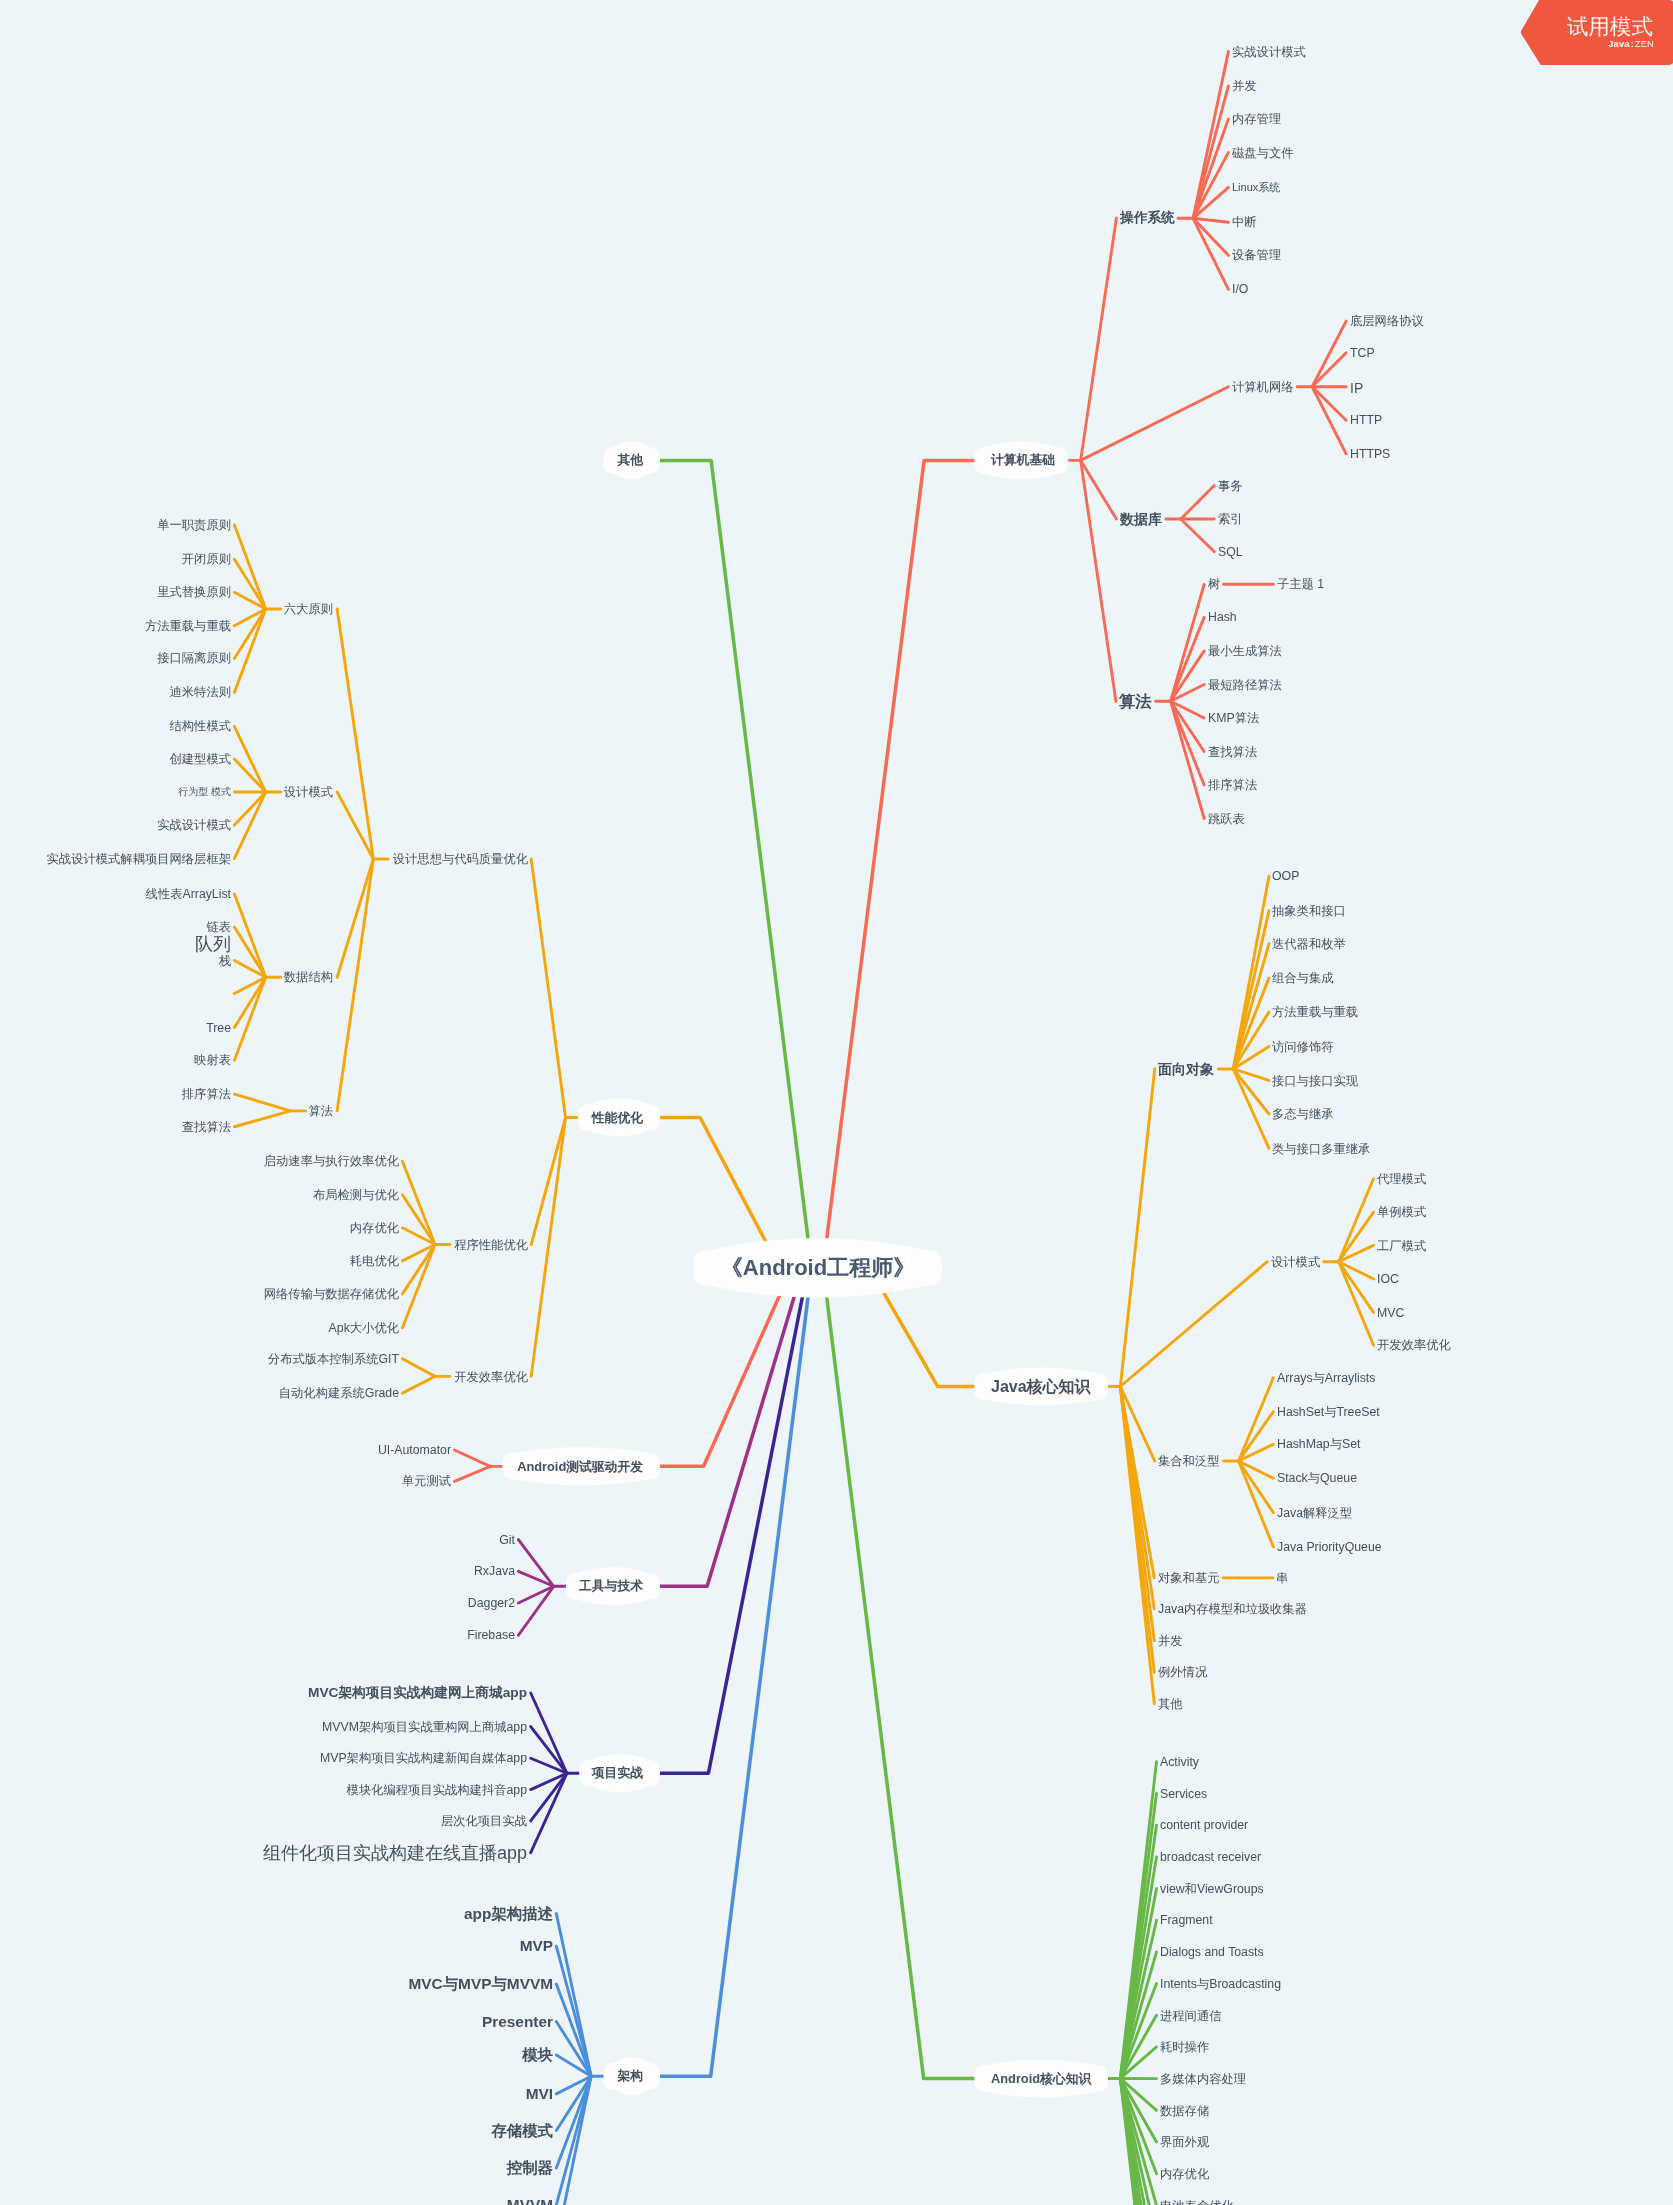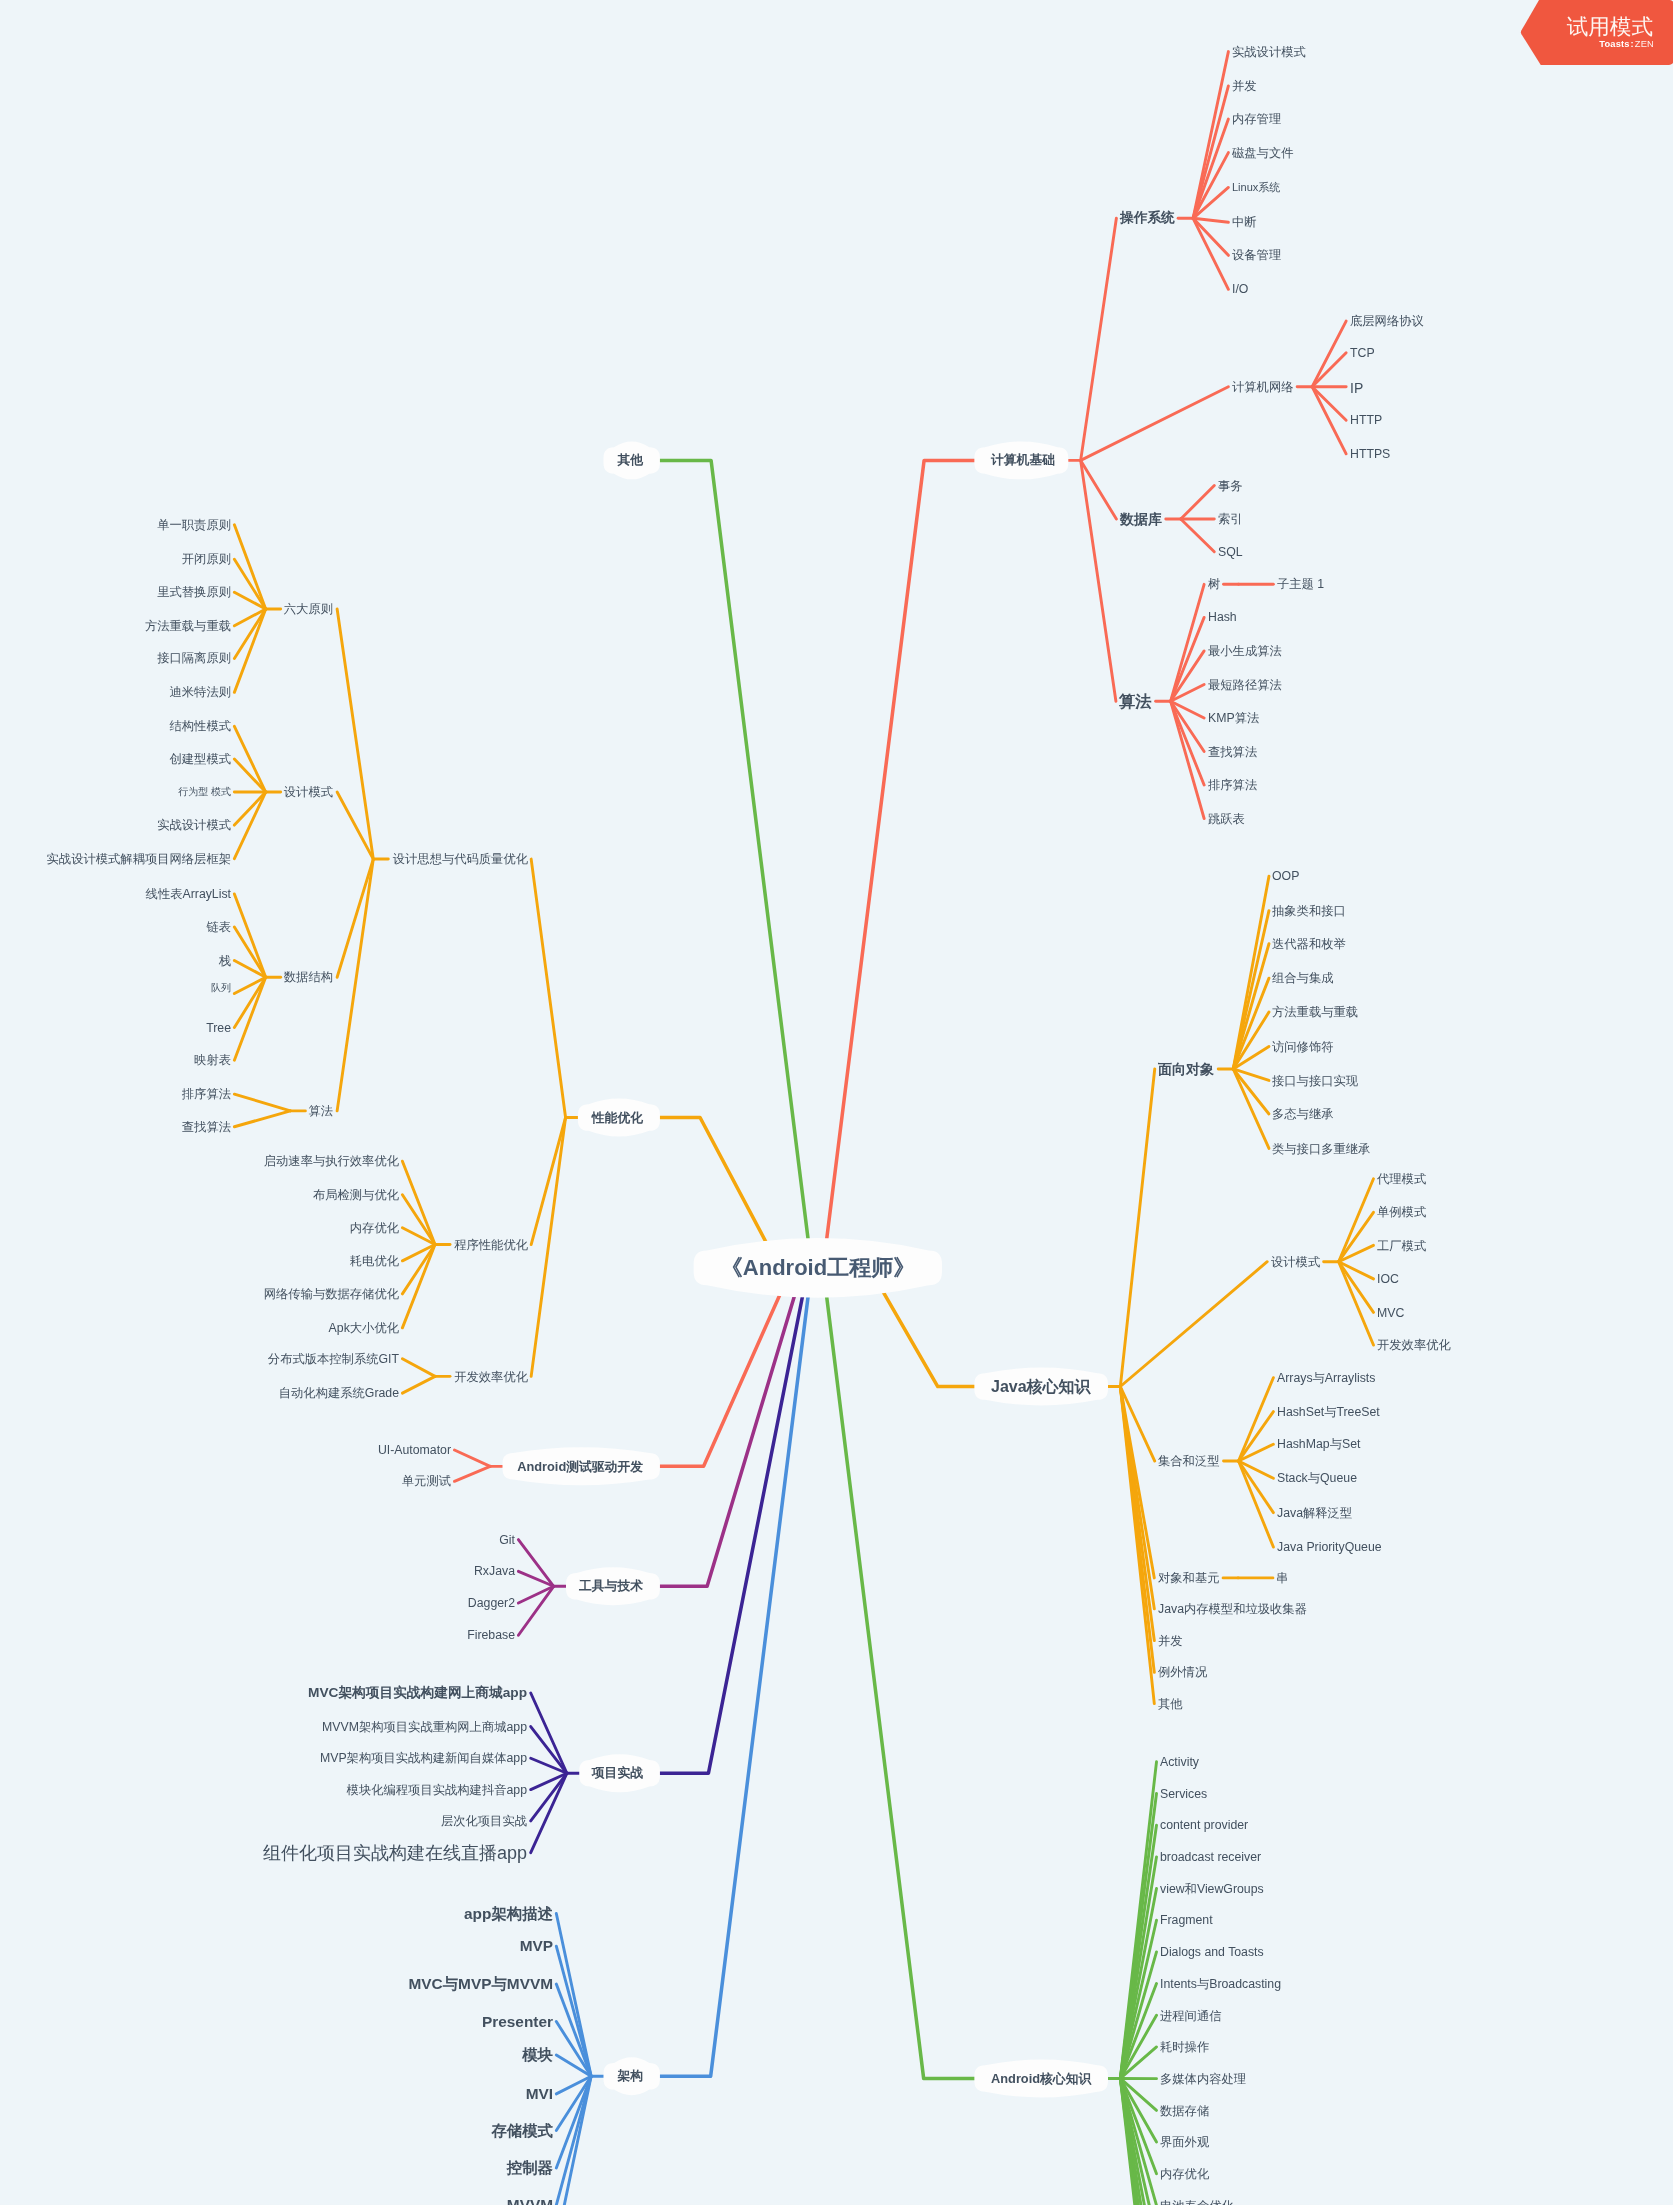--- a/index.html
+++ b/index.html
@@ -302,21 +302,21 @@
 <div class="nd rt" style="left:333px;top:792px;font-size:12.3px">设计模式</div>
 <div class="nd rt" style="left:231px;top:726px;font-size:12.3px">结构性模式</div>
 <div class="nd rt" style="left:231px;top:759px;font-size:12.3px">创建型模式</div>
 <div class="nd rt" style="left:231px;top:792px;font-size:10px">行为型 模式</div>
 <div class="nd rt" style="left:231px;top:825px;font-size:12.3px">实战设计模式</div>
 <div class="nd rt" style="left:231px;top:859px;font-size:12.3px">实战设计模式解耦项目网络层框架</div>
 <div class="nd rt" style="left:333px;top:977px;font-size:12.3px">数据结构</div>
 <div class="nd rt" style="left:231px;top:894px;font-size:12.3px">线性表ArrayList</div>
 <div class="nd rt" style="left:231px;top:927px;font-size:12.3px">链表</div>
 <div class="nd rt" style="left:231px;top:961px;font-size:12.3px">栈</div>
-<div class="nd rt" style="left:231px;top:988px;font-size:10px">队列</div>
+<div class="nd rt" style="left:231px;top:944px;font-size:18px">队列</div>
 <div class="nd rt" style="left:231px;top:1028px;font-size:12.3px">Tree</div>
 <div class="nd rt" style="left:231px;top:1060px;font-size:12.3px">映射表</div>
 <div class="nd rt" style="left:333px;top:1111px;font-size:12.3px">算法</div>
 <div class="nd rt" style="left:231px;top:1094px;font-size:12.3px">排序算法</div>
 <div class="nd rt" style="left:231px;top:1127px;font-size:12.3px">查找算法</div>
 <div class="nd rt" style="left:528px;top:1245px;font-size:12.3px">程序性能优化</div>
 <div class="nd rt" style="left:399px;top:1161px;font-size:12.3px">启动速率与执行效率优化</div>
 <div class="nd rt" style="left:399px;top:1195px;font-size:12.3px">布局检测与优化</div>
 <div class="nd rt" style="left:399px;top:1228px;font-size:12.3px">内存优化</div>
 <div class="nd rt" style="left:399px;top:1261px;font-size:12.3px">耗电优化</div>
@@ -350,15 +350,15 @@
 <div class="nd bd rt" style="left:553px;top:2131px;font-size:15.4px">存储模式</div>
 <div class="nd bd rt" style="left:553px;top:2168px;font-size:15.4px">控制器</div>
 <div class="nd bd rt" style="left:553px;top:2205px;font-size:15.4px">MVVM</div>
 
 </div>
 <div id="badge">
   <svg width="154" height="65" viewBox="0 0 350 148">
     <path d="M43 0 H340 A10 10 0 0 1 350 10 V137 A11 11 0 0 1 339 148 H47 L3 78 a9 9 0 0 1 0-9 Z" fill="#f0573f"></path>
   </svg>
   <div class="badge-title">试用模式</div>
-  <div class="badge-brand"><span class="bb">Toasts</span><span class="bs">:</span><span class="bz">ZEN</span></div>
+  <div class="badge-brand"><span class="bb">Java</span><span class="bs">:</span><span class="bz">ZEN</span></div>
 </div>
 
 
 </body></html>

